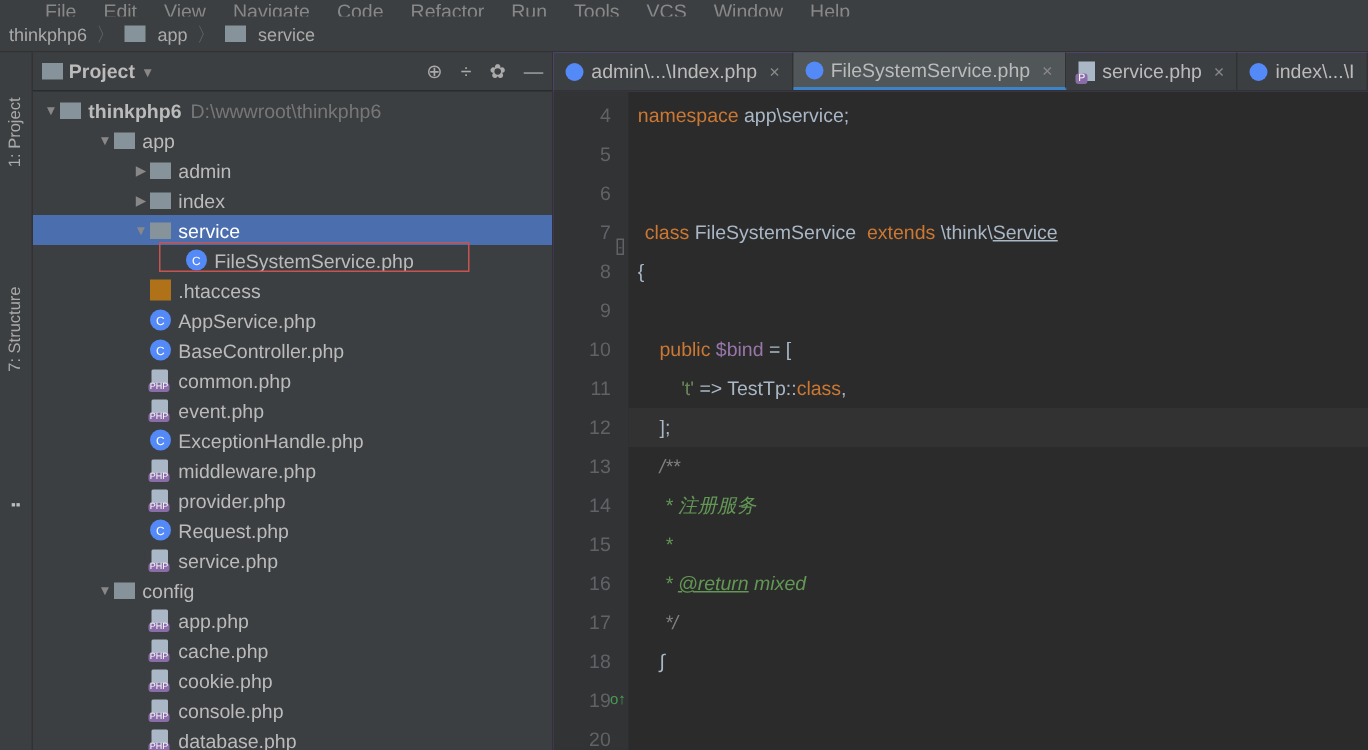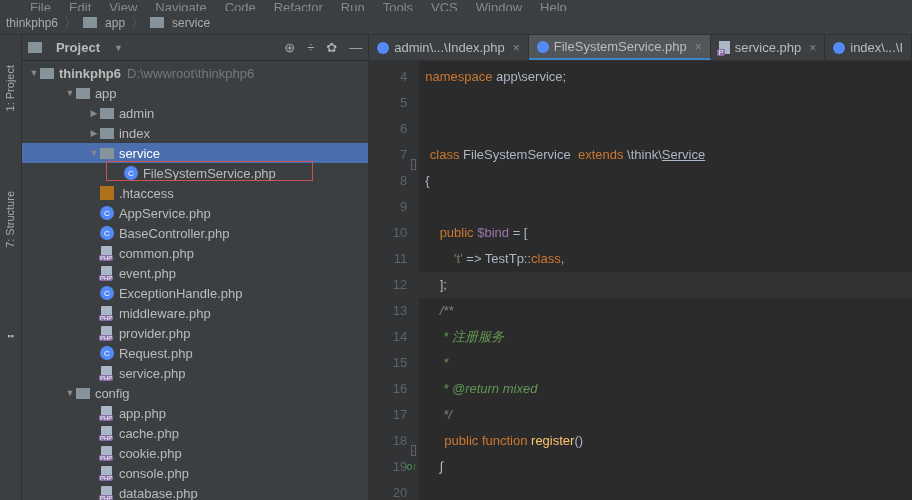--- a/index.html
+++ b/index.html
@@ -10,21 +10,21 @@
 .breadcrumb .bc-item{color:#aaa;font-size:12px;}
 .breadcrumb .bc-sep{color:#666;}
 .breadcrumb .folder-ico{width:14px;height:11px;background:#87939a;display:inline-block;margin-right:2px;}
 .main{display:flex;height:465px;}
 .leftbar{width:22px;background:#3c3f41;border-right:1px solid #323232;display:flex;flex-direction:column;align-items:center;padding-top:30px;gap:80px;}
 .leftbar .vtab{writing-mode:vertical-rl;transform:rotate(180deg);font-size:11px;color:#aaa;cursor:pointer;}
 .leftbar .vtab.active{color:#aaa;}
 .leftbar .vtab-icon{font-size:9px;margin-top:3px;}
 .project-panel{width:349px;background:#3c3f41;border-right:1px solid #323232;display:flex;flex-direction:column;}
 .panel-header{height:26px;display:flex;align-items:center;justify-content:space-between;padding:0 6px;background:#3c3f41;border-bottom:1px solid #2b2b2b;}
-.panel-header-left{display:flex;align-items:center;gap:14px;}
+.panel-header-left{display:flex;align-items:center;gap:4px;}
 .panel-header-left .folder-ico{width:14px;height:11px;background:#87939a;}
 .panel-header-left .title{color:#bbb;font-weight:bold;}
 .panel-header-left .drop{color:#888;font-size:9px;}
 .panel-header-right{display:flex;gap:12px;align-items:center;}
 .panel-header-right span{color:#aaa;cursor:pointer;}
 .tree{flex:1;overflow:auto;padding-top:2px;}
 .tree-row{height:20px;display:flex;align-items:center;white-space:nowrap;cursor:pointer;}
 .tree-row.selected{background:#4b6eaf;}
 .tree-row .arrow{width:12px;text-align:center;color:#888;font-size:9px;}
 .tree-row .arrow.down::before{content:'▼';}
@@ -53,21 +53,21 @@
 .code{flex:1;font-family:'Consolas',monospace;font-size:15px;line-height:26px;padding-top:3px;padding-left:6px;color:#a9b7c6;position:relative;}
 .code .line{height:26px;white-space:pre;}
 .code .hl{background:#323232;position:absolute;left:0;right:0;height:26px;z-index:0;}
 .code .line span{position:relative;z-index:1;}
 .kw{color:#cc7832;}
 .str{color:#6a8759;}
 .var{color:#9876aa;}
 .cls{color:#a9b7c6;margin-top:12px;}
 .cmt{color:#808080;font-style:italic;}
 .cmtg{color:#629755;font-style:italic;}
-.doctag{color:#629755;font-style:italic;}
+.doctag{color:#629755;font-style:italic;text-decoration:underline;}
 .fold{position:absolute;left:-14px;width:10px;height:10px;border:1px solid #606366;color:#606366;font-size:8px;text-align:center;line-height:8px;top:8px;}
 </style>
 </head>
 <body>
 
 <div class="menubar">
   <span>File</span>
     <span>Edit</span>
     <span>View</span>
     <span>Navigate</span>
@@ -263,18 +263,17 @@
         <div class="line"><span>{</span></div>
         <div class="line"></div>
         <div class="line"><span>    </span><span class="kw">public </span><span class="var">$bind</span><span> = [</span></div>
         <div class="line"><span>        </span><span class="str">'t'</span><span> =&gt; TestTp::</span><span class="kw">class</span><span>,</span></div>
         <div class="line"><span>    </span><span>];</span></div>
         <div class="line"><span>    </span><span class="cmt">/**</span></div>
         <div class="line"><span>    </span><span class="cmtg"> * 注册服务</span></div>
         <div class="line"><span>    </span><span class="cmtg"> *</span></div>
         <div class="line"><span>    </span><span class="cmtg"> * </span><span class="doctag">@return</span><span class="cmtg"> mixed</span></div>
         <div class="line"><span>    </span><span class="cmt"> */</span></div>
-        <div class="line" style="position:relative"><span class="fold">-</span><span>    </span><span class="kw">public </span><span class="kw">function </span><span style="color:#ffc66d">register</span><span>()</span></div>
         <div class="line"><span>    ∫</span></div>
       </div>
     </div>
   </div>
 </div>
 
 </body></html>

